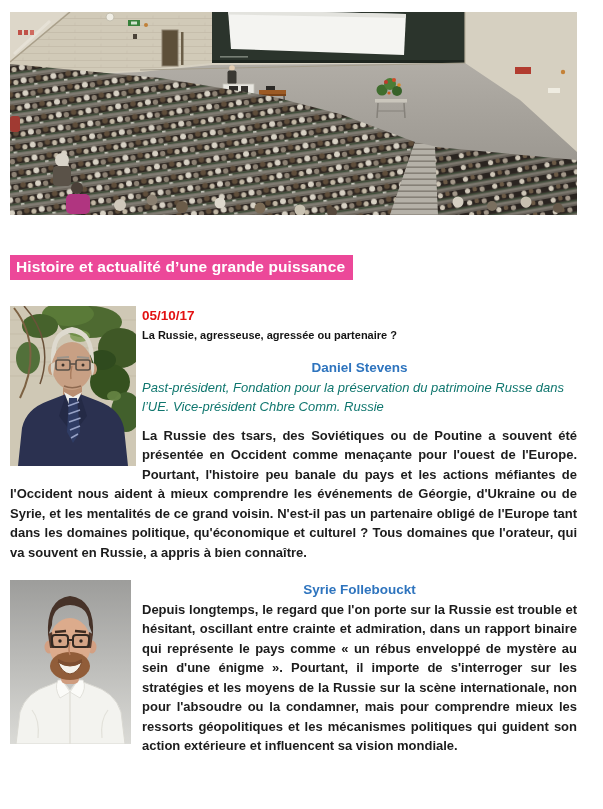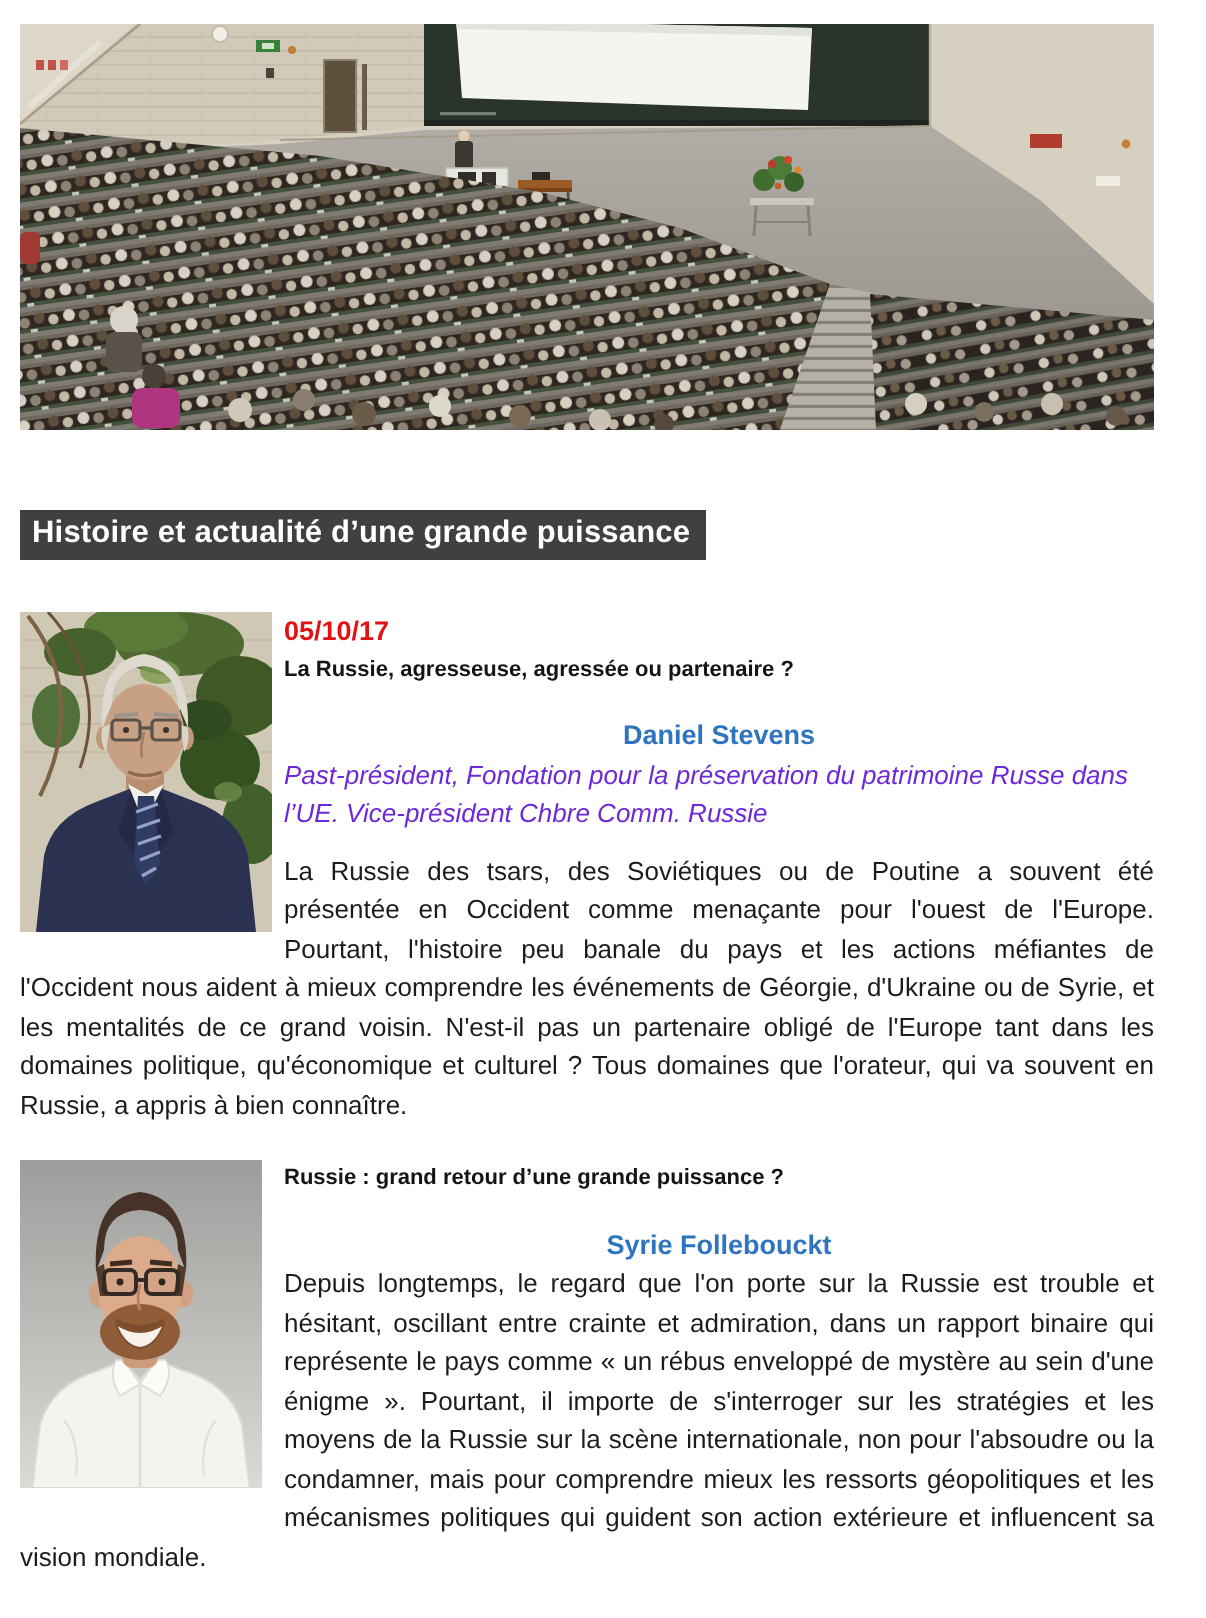--- a/index.html
+++ b/index.html
@@ -7,38 +7,38 @@
     width:603px;height:809px;overflow:hidden;
     font-family:"Liberation Sans","DejaVu Sans",sans-serif;
     color:#1b1b1b;
     -webkit-font-smoothing:antialiased;
   }
   .page{padding:12px 26px 0 10px;width:567px;}
   .hero{display:block;width:567px;height:203px;}
   .section-bar{
     display:inline-block;
     margin-top:40px;
-    background:#404040;
+    background:#ec4899;
     color:#ffffff;
     font-size:15.5px;
     font-weight:bold;
     padding:3px 8px 4px 6px;
     letter-spacing:0.1px;
     line-height:18px;
   }
   .events{margin-top:26px;}
   .event{clear:left;margin-bottom:18px;font-size:13px;line-height:19.5px;}
   .portrait{float:left;display:block;}
   .portrait.p1{width:126px;height:160px;margin:0 6px 8px 0;}
   .portrait.p2{width:121px;height:164px;margin:0 11px 8px 0;}
   .event .date{color:#E31112;font-weight:bold;font-size:13.5px;}
   .event .title{font-weight:bold;color:#141414;font-size:11px;margin:0 0 13px 0;}
   .event .speaker{color:#2E74BE;font-weight:bold;font-size:13.5px;text-align:center;}
-  .event .role{font-style:italic;color:#6d28d9;margin:0 0 9px 0;}
-  .event .desc{text-align:justify;color:#1c1c1c;}
+  .event .role{font-style:italic;color:#0f766e;margin:0 0 9px 0;}
+  .event .desc{text-align:justify;color:#1c1c1c;font-weight:bold;}
 </style>
 </head>
 <body>
 
 <div class="page">
 
   <svg class="hero" viewBox="0 0 567 203" preserveAspectRatio="none" aria-hidden="true">
     <defs>
       <linearGradient id="wallg" x1="0" y1="0" x2="0" y2="1">
         <stop offset="0" stop-color="#dcd6c8"></stop>
@@ -283,19 +283,18 @@
           <line x1="45" y1="52" x2="56" y2="51" stroke="#3f2d22" stroke-width="2.6"></line>
           <line x1="65" y1="51" x2="76" y2="52" stroke="#3f2d22" stroke-width="2.6"></line>
           <rect x="42" y="55" width="16" height="12" rx="3" fill="rgba(0,0,0,0.04)" stroke="#332a23" stroke-width="2"></rect>
           <rect x="63" y="55" width="16" height="12" rx="3" fill="rgba(0,0,0,0.04)" stroke="#332a23" stroke-width="2"></rect>
           <line x1="58" y1="60" x2="63" y2="60" stroke="#332a23" stroke-width="2"></line>
           <circle cx="50" cy="61" r="1.7" fill="#2f2620"></circle>
           <circle cx="71" cy="61" r="1.7" fill="#2f2620"></circle>
           <path d="M60,62 Q58,70 60,75" stroke="#b97f5f" stroke-width="1.4" fill="none"></path>
         </g>
       </svg>
-      <div class="title">Russie : grand retour d’une grande puissance ?</div>
       <div class="speaker">Syrie Follebouckt</div>
       <div class="desc">Depuis longtemps, le regard que l'on porte sur la Russie est trouble et hésitant, oscillant entre crainte et admiration, dans un rapport binaire qui représente le pays comme « un rébus enveloppé de mystère au sein d'une énigme ». Pourtant, il importe de s'interroger sur les stratégies et les moyens de la Russie sur la scène internationale, non pour l'absoudre ou la condamner, mais pour comprendre mieux les ressorts géopolitiques et les mécanismes politiques qui guident son action extérieure et influencent sa vision mondiale.</div>
     </div>
 
   </div>
 </div>
 
 </body></html>

